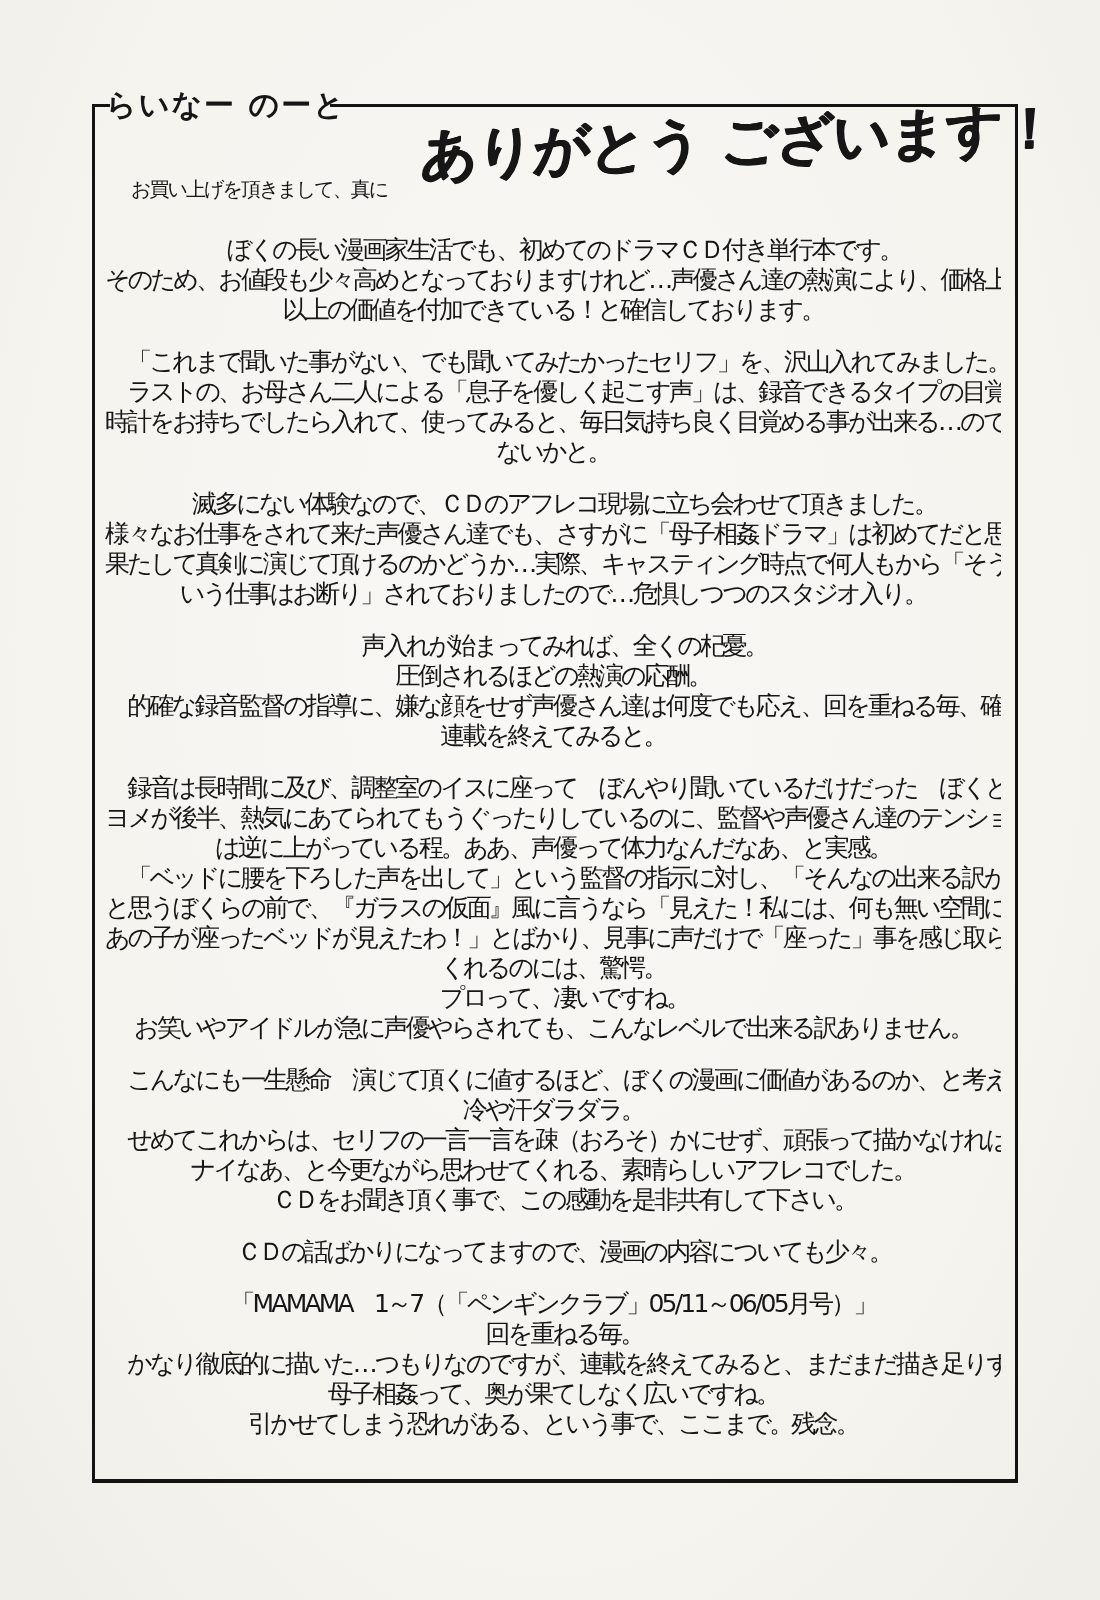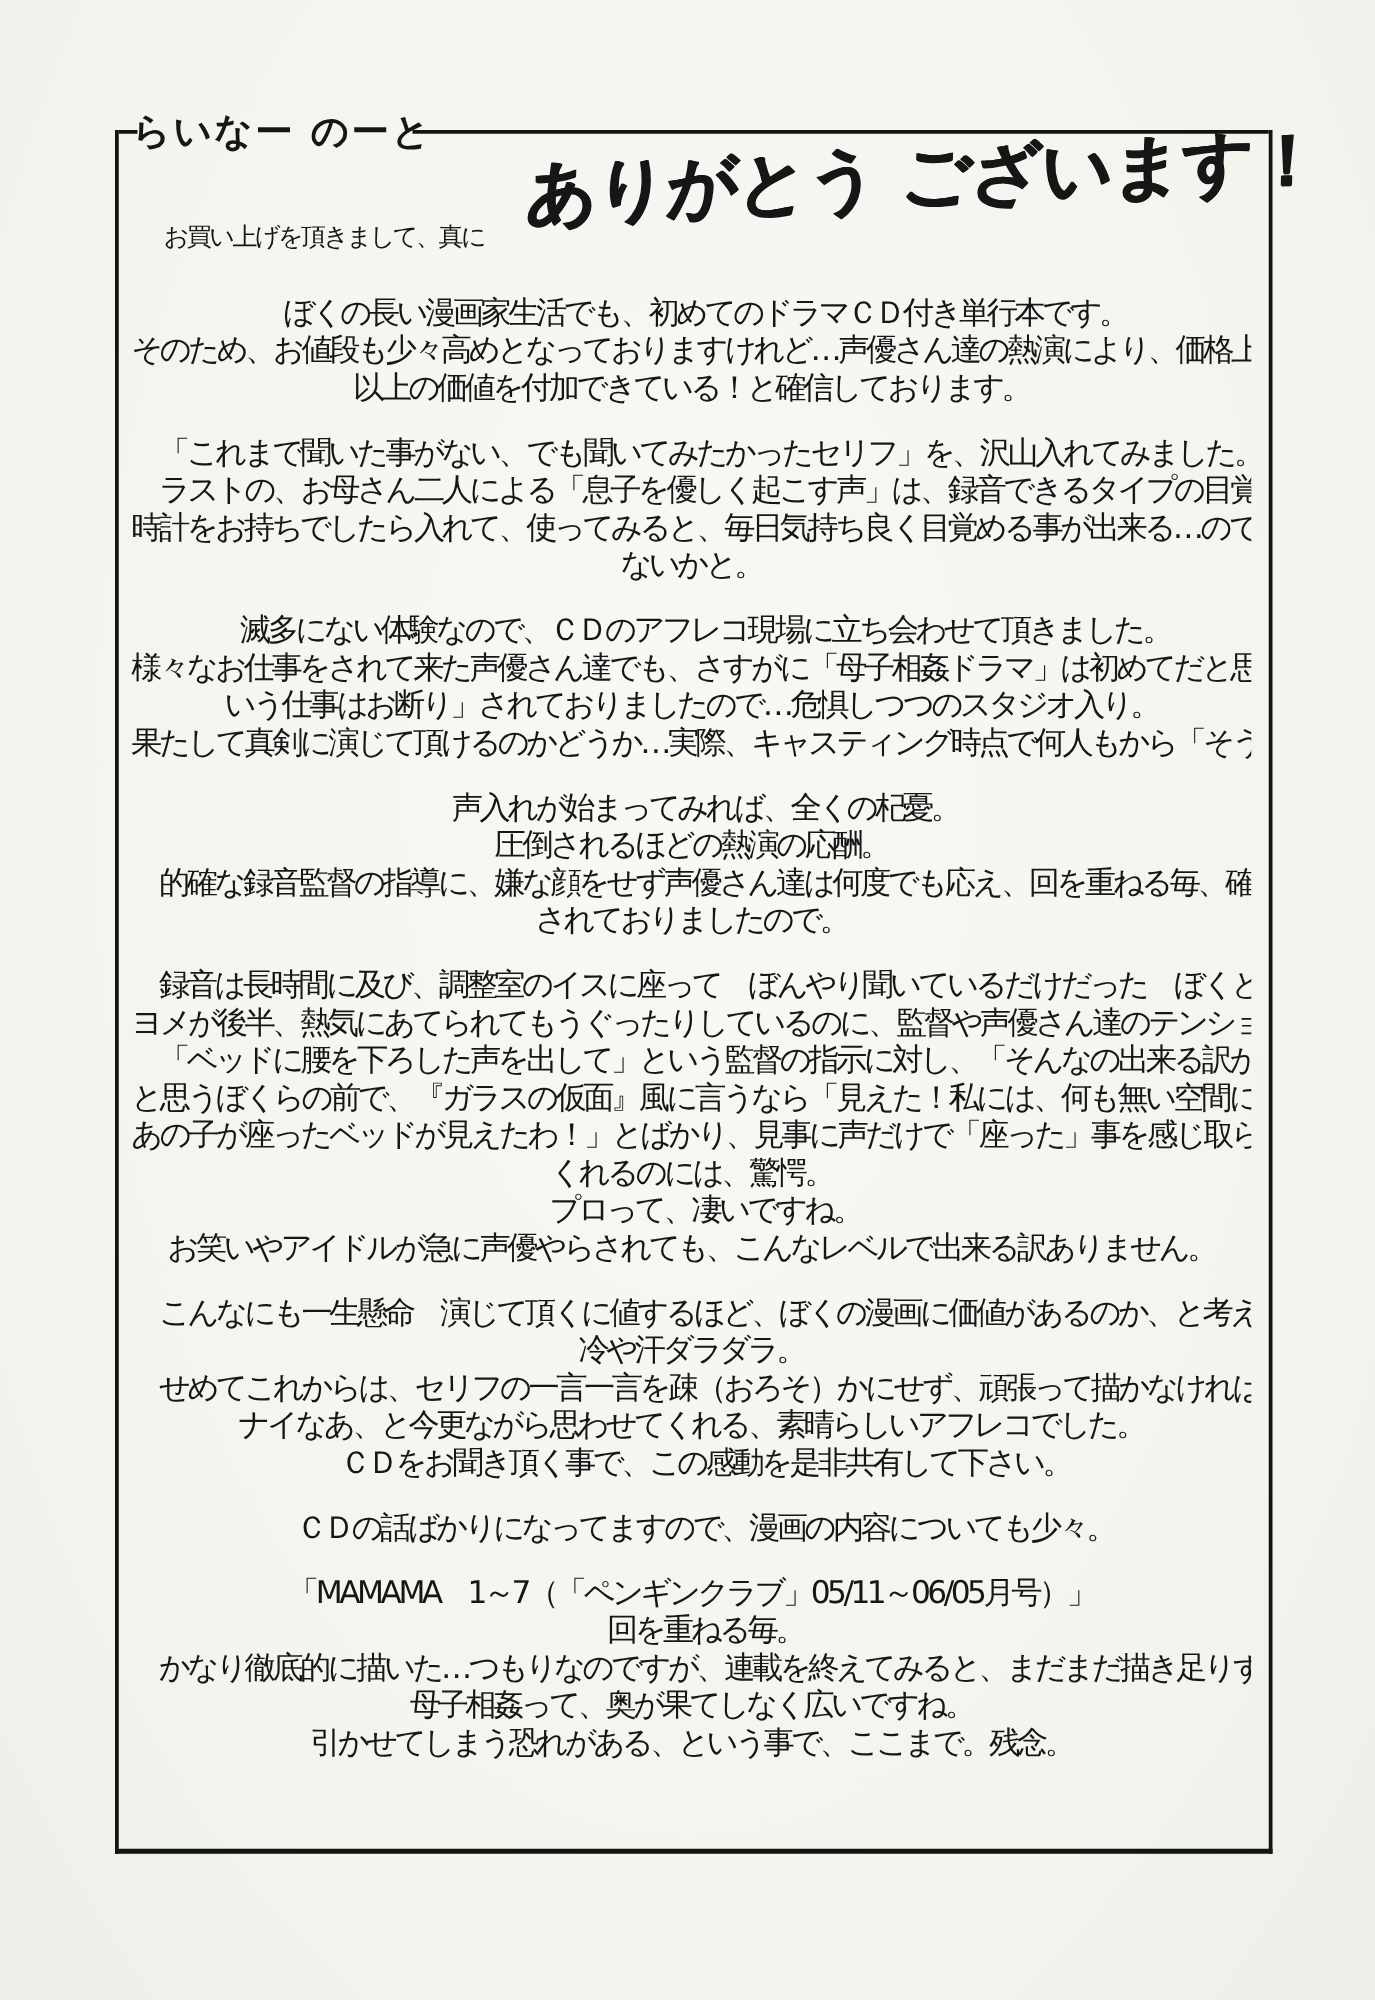--- a/index.html
+++ b/index.html
@@ -80,32 +80,33 @@
       </div>
       <div class="para">
         <div class="text-line">　「これまで聞いた事がない、でも聞いてみたかったセリフ」を、沢山入れてみました。</div>
         <div class="text-line">　ラストの、お母さん二人による「息子を優しく起こす声」は、録音できるタイプの目覚まし</div>
         <div class="text-line">時計をお持ちでしたら入れて、使ってみると、毎日気持ち良く目覚める事が出来る…のでは</div>
         <div class="text-line">ないかと。</div>
       </div>
       <div class="para">
         <div class="text-line">　滅多にない体験なので、ＣＤのアフレコ現場に立ち会わせて頂きました。</div>
         <div class="text-line">様々なお仕事をされて来た声優さん達でも、さすがに「母子相姦ドラマ」は初めてだと思われ、</div>
+        <div class="text-line">果たして真剣に演じて頂けるのかどうか…実際、キャスティング時点で何人もから「そう</div>
         <div class="text-line">いう仕事はお断り」されておりましたので…危惧しつつのスタジオ入り。</div>
-        <div class="text-line">果たして真剣に演じて頂けるのかどうか…実際、キャスティング時点で何人もから「そう</div>
       </div>
       <div class="para">
         <div class="text-line">　声入れが始まってみれば、全くの杞憂。</div>
         <div class="text-line">圧倒されるほどの熱演の応酬。</div>
         <div class="text-line">　的確な録音監督の指導に、嫌な顔をせず声優さん達は何度でも応え、回を重ねる毎、確実に</div>
-        <div class="text-line">されておりましたので。</div>
+        <div class="text-line">連載を終えてみると。</div>
       </div>
       <div class="para">
         <div class="text-line">　録音は長時間に及び、調整室のイスに座って　ぼんやり聞いているだけだった　ぼくと</div>
         <div class="text-line">ヨメが後半、熱気にあてられてもうぐったりしているのに、監督や声優さん達のテンション</div>
+        <div class="text-line">は逆に上がっている程。ああ、声優って体力なんだなあ、と実感。</div>
         <div class="text-line">　「ベッドに腰を下ろした声を出して」という監督の指示に対し、「そんなの出来る訳がない」</div>
         <div class="text-line">と思うぼくらの前で、『ガラスの仮面』風に言うなら「見えた！私には、何も無い空間に、今、</div>
         <div class="text-line">あの子が座ったベッドが見えたわ！」とばかり、見事に声だけで「座った」事を感じ取らせて</div>
         <div class="text-line">くれるのには、驚愕。</div>
         <div class="text-line">　プロって、凄いですね。</div>
         <div class="text-line">お笑いやアイドルが急に声優やらされても、こんなレベルで出来る訳ありません。</div>
       </div>
       <div class="para">
         <div class="text-line">　こんなにも一生懸命　演じて頂くに値するほど、ぼくの漫画に価値があるのか、と考えると、</div>
         <div class="text-line">冷や汗ダラダラ。</div>

